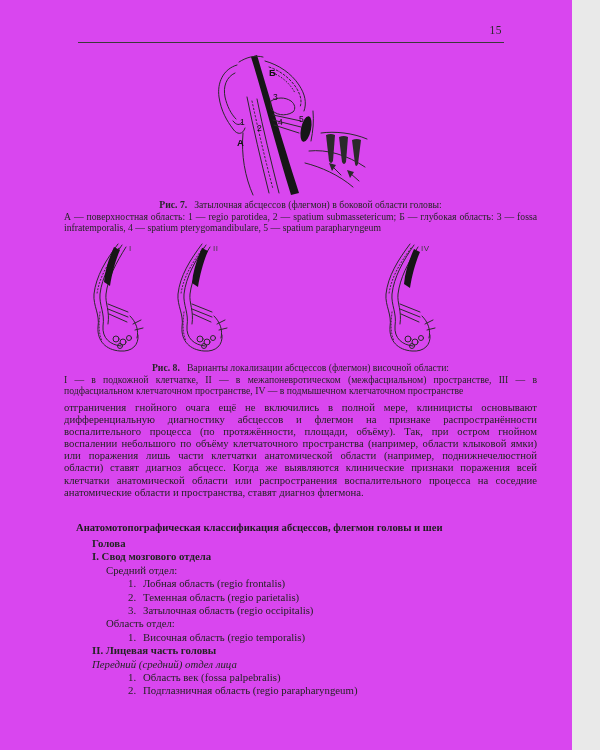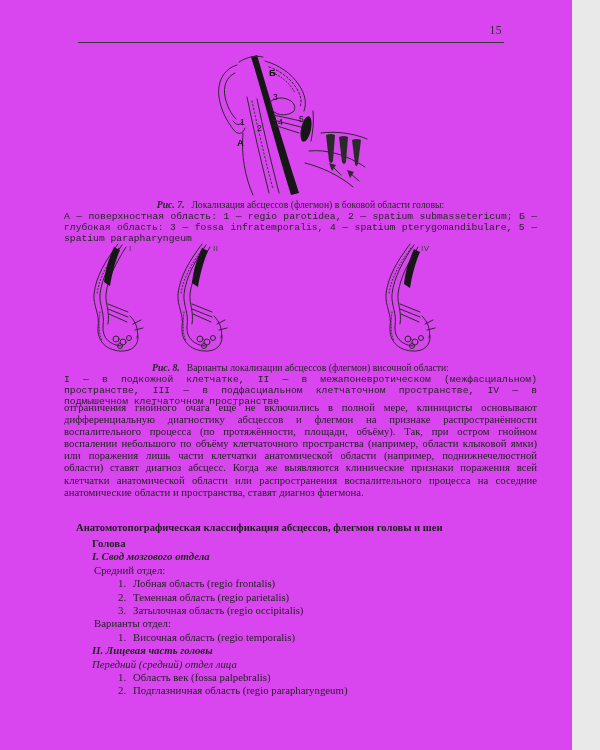--- a/index.html
+++ b/index.html
@@ -33,22 +33,22 @@
     position:absolute;
     font-family:"Liberation Sans", sans-serif;
     font-size:8.5px;color:#111;line-height:1;
   }
   .f7lbl.big{font-weight:bold;font-size:9.5px;}
   
   .cap{position:absolute;left:64px;width:473px;font-size:9.7px;line-height:11.2px;color:#262626;}
   .cap7{top:199px;}
   .cap8{top:362px;}
   .capline1{text-align:center;}
-  .capbold{font-weight:bold;margin-right:7px;font-style:italic;}
-  .capbody{text-align:justify;margin-top:0.5px;font-family:Liberation Mono, monospace;}
+  .capbold{font-weight:bold;margin-right:7px;}
+  .capbody{text-align:justify;margin-top:0.5px;}
   
   .fig8row{position:absolute;left:76px;top:242px;width:462px;height:117px;}
   .f8block{position:absolute;top:0;width:92px;height:116px;}
   .f8block svg{position:absolute;left:0;top:0;width:92px;height:116px;}
   .f8num{
     position:absolute;left:51px;top:2px;
     font-family:"Liberation Sans", sans-serif;
     font-size:8px;color:#3c3c3c;letter-spacing:.5px;
   }
   
@@ -61,24 +61,24 @@
     position:absolute;left:64px;top:510px;width:473px;margin:12px;
     font-size:10.6px;font-weight:bold;text-align:left;color:#1d1d1d;
   }
   
   .classification{
     position:absolute;left:92px;top:537px;width:446px;
     font-size:10.8px;line-height:13.4px;color:#242424;
   }
   .cls-row{white-space:nowrap;}
   .ind0{margin-left:0;}
-  .ind1{margin-left:2px;}
-  .ind2{margin-left:26px;}
+  .ind1{margin-left:14px;}
+  .ind2{margin-left:36px;}
   .bold{font-weight:bold;}
-  .bold-italic{font-weight:bold;font-style:italic;}
+  .bold-italic{font-weight:bold;}
   .italic{font-style:italic;}
   .cls-num{display:inline-block;width:15px;}
   
   .sketch{stroke:#2a2a2a;fill:none;stroke-width:1;stroke-linecap:round;}
   .blob{fill:#161616;stroke:none;}
 </style>
 </head>
 <body>
 
 <svg width="0" height="0" style="position:absolute" aria-hidden="true">
@@ -146,21 +146,21 @@
     <span class="f7lbl" style="left:60px;top:38px">3</span>
     <span class="f7lbl" style="left:27px;top:63px">1</span>
     <span class="f7lbl" style="left:44px;top:69px">2</span>
     <span class="f7lbl" style="left:65px;top:63px">4</span>
     <span class="f7lbl" style="left:86px;top:60px">5</span>
     <span class="f7lbl big" style="left:24px;top:83px">А</span>
   </figure>
 
   <div class="cap cap7">
     <div class="capline1">
-      <span class="capbold">Рис. 7.</span><span>Локализация абсцессов (флегмон) в боковой области головы:</span>
+      <span class="capbold">Рис. 7.</span><span>Затылочная абсцессов (флегмон) в боковой области головы:</span>
     </div>
     <div class="capbody">А — поверхностная область: 1 — regio parotidea, 2 — spatium submassetericum; Б — глубокая область: 3 — fossa infratemporalis, 4 — spatium pterygomandibulare, 5 — spatium parapharyngeum</div>
   </div>
 
   <div class="fig8row">
     <div class="f8block" style="left:2px">
       <svg viewBox="0 0 92 116">
         <use href="#f8base"></use>
         <path class="blob" d="M 36,5 C 31,16 27,28 26,40 L 32,44 C 34,31 38,17 42,8 Z"></path>
       </svg>
@@ -193,21 +193,21 @@
 
   <h2 class="secheading">Анатомотопографическая классификация абсцессов, флегмон головы и шеи</h2>
 
   <div class="classification" id="classification">
       <div class="cls-row ind0 bold"><span>Голова</span></div>
       <div class="cls-row ind0 bold-italic"><span>I. Свод мозгового отдела</span></div>
       <div class="cls-row ind1 normal"><span>Средний отдел:</span></div>
       <div class="cls-row ind2 normal"><span class="cls-num">1.</span><span>Лобная область (regio frontalis)</span></div>
       <div class="cls-row ind2 normal"><span class="cls-num">2.</span><span>Теменная область (regio parietalis)</span></div>
       <div class="cls-row ind2 normal"><span class="cls-num">3.</span><span>Затылочная область (regio occipitalis)</span></div>
-      <div class="cls-row ind1 normal"><span>Варианты отдел:</span></div>
+      <div class="cls-row ind1 normal"><span>Область отдел:</span></div>
       <div class="cls-row ind2 normal"><span class="cls-num">1.</span><span>Височная область (regio temporalis)</span></div>
       <div class="cls-row ind0 bold-italic"><span>II. Лицевая часть головы</span></div>
       <div class="cls-row ind0 italic"><span>Передний (средний) отдел лица</span></div>
       <div class="cls-row ind2 normal"><span class="cls-num">1.</span><span>Область век (fossa palpebralis)</span></div>
       <div class="cls-row ind2 normal"><span class="cls-num">2.</span><span>Подглазничная область (regio parapharyngeum)</span></div>
     </div>
 
 </div>
 
 </body></html>

